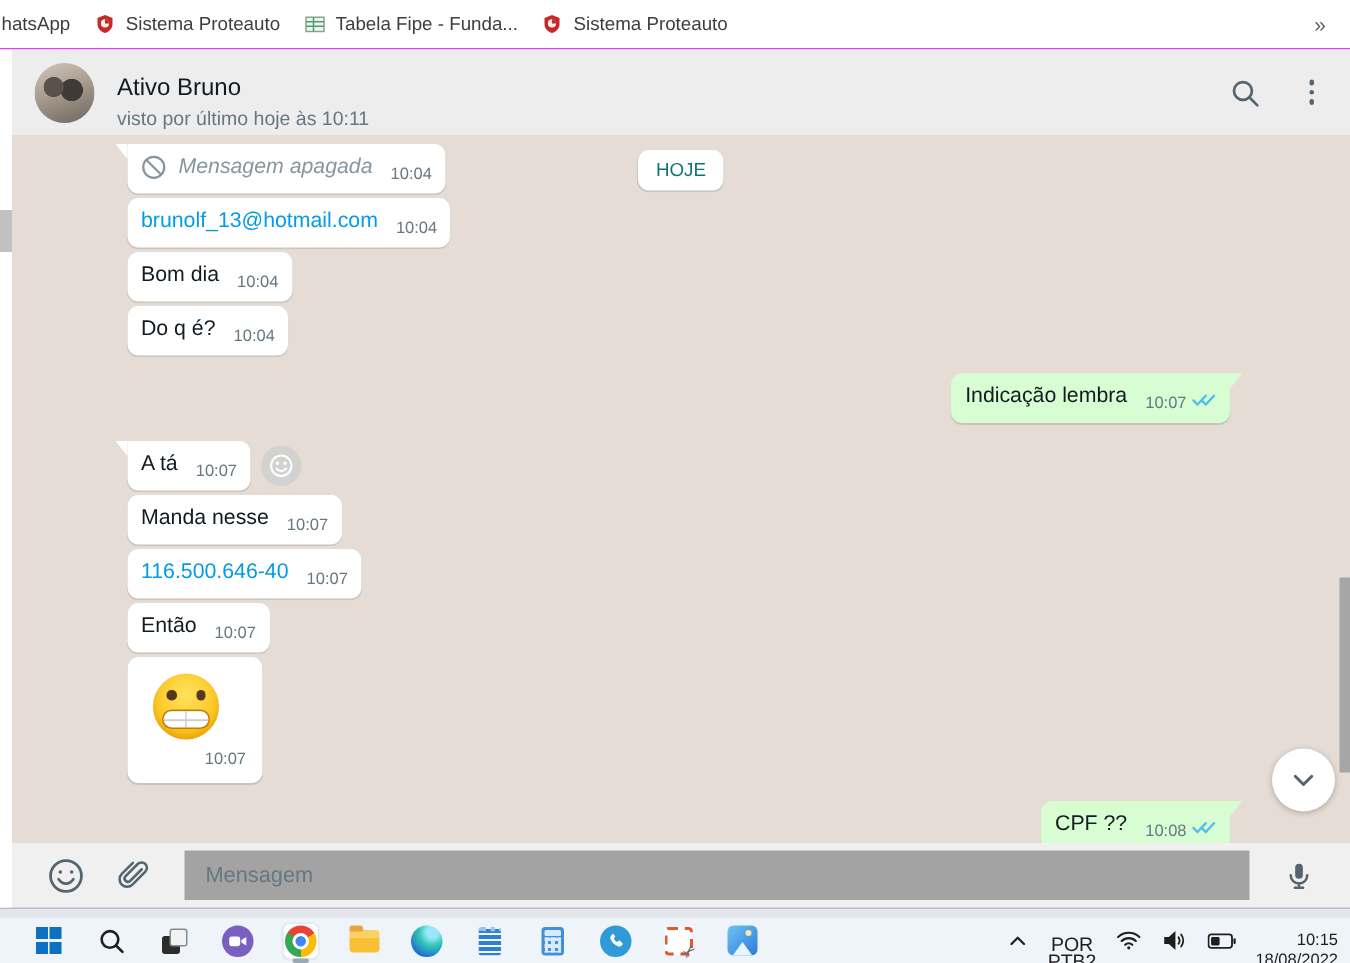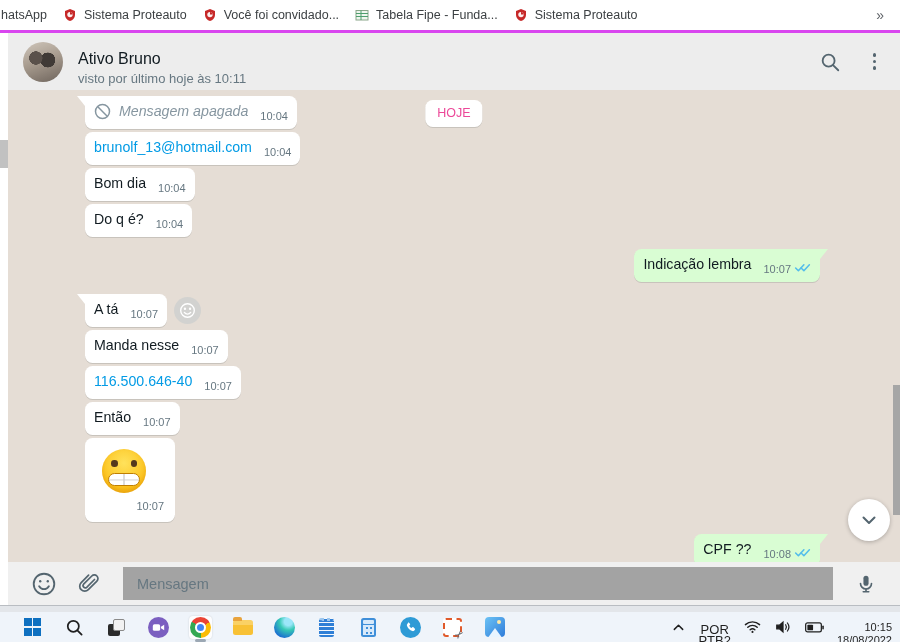--- a/index.html
+++ b/index.html
@@ -1,20 +1,20 @@
 <!DOCTYPE html>
 <html><head>
 <meta charset="utf-8">
 <style>
   * { margin:0; padding:0; box-sizing:border-box; }
   html,body { width:900px; height:642px; overflow:hidden; font-family:"Liberation Sans","DejaVu Sans",sans-serif; background:#fff; }
   body { position:relative; }
 
   
-  .bookmarks { height:33px; background:#fff; border-bottom:3px solid #d946ef; display:flex; align-items:center; font-size:12.5px; color:#3c4043; }
+  .bookmarks { height:33px; background:#fff; border-bottom:1px solid #d946ef; display:flex; align-items:center; font-size:12.5px; color:#3c4043; }
   .bm-item { display:flex; align-items:center; gap:7px; padding:0 11px 0 5px; height:100%; cursor:pointer; white-space:nowrap; }
   .bm-item:first-child { padding-left:1px; }
   .bm-chevron { margin-left:auto; padding-right:16px; color:#5f6368; font-size:14px; cursor:pointer; }
   .fav { flex:0 0 auto; display:flex; }
   .fav-blue { width:13px; height:13px; background:#1a73e8; border-radius:2px; position:relative; }
   .fav-blue::after { content:""; position:absolute; left:5.5px; top:3px; width:2px; height:7px; background:#fff; }
 
   
   .wa-window { position:absolute; top:33px; left:0; right:0; bottom:37px; }
   .left-strip { position:absolute; left:0; top:0; width:8px; bottom:0; background:#fff; z-index:3; }
@@ -31,21 +31,21 @@
   .hd-name { font-size:16px; color:#111b21;margin-top:13px; }
   .hd-status { font-size:13px; color:#667781; margin-top:3px; }
   .hd-actions { margin-left:auto; display:flex; align-items:center; gap:30px; }
   .icon-btn { cursor:pointer; display:flex; align-items:center; justify-content:center; }
   .kebab { display:flex; flex-direction:column; gap:3px; padding:2px; }
   .kebab i { width:3.5px; height:3.5px; border-radius:50%; background:#54656f; }
 
   
   .chat { flex:1 1 auto; background:#e5ddd5; position:relative; overflow:hidden; padding-top:3px; }
   .date-chip { position:absolute; top:10px; left:50%; transform:translateX(-50%); background:#fff; border-radius:7.5px;
-               padding:6px 12px 7px; font-size:12.5px; color:#ec4899; box-shadow:0 1px .5px rgba(11,20,26,.13); z-index:2; }
+               padding:6px 12px 7px; font-size:12.5px; color:#0f766e; box-shadow:0 1px .5px rgba(11,20,26,.13); z-index:2; }
   .row { display:flex; align-items:flex-start; padding:0 80px 0 77px; margin-top:3px; position:relative; }
   .row.right { justify-content:flex-end; }
   .gap-lg { margin-top:12px; }
   .bubble { max-width:65%; background:#fff; border-radius:7.5px; padding:6px 9px 8px 9px; box-shadow:0 1px .5px rgba(11,20,26,.13);
             font-size:14.2px; color:#111b21; display:flex; position:relative; cursor:pointer; }
   .bubble .msg-text { line-height:19px; }
   .msg-time { font-size:11px; color:#667781; margin-left:12px; line-height:15px; white-space:nowrap; align-self:flex-end; margin-bottom:-3px; }
   .ticks { margin-left:3px; align-self:flex-end; margin-bottom:-2px; }
   .bubble.green { background:#d9fdd3; }
   .tail-left { border-top-left-radius:0; }
@@ -137,30 +137,20 @@
           <path d="M7 1l5 2v4c0 3-2.2 5.2-5 6-2.8-.8-5-3-5-6V3z" fill="#c62828"></path>
           <circle cx="7" cy="6.6" r="2.7" fill="#fff" opacity=".92"></circle>
           <path d="M7 3.9a2.7 2.7 0 012.7 2.7L7 6.6z" fill="#c62828"></path>
         </svg>
     </span>
     <span>Sistema Proteauto</span>
   </div>
   <div class="bm-item">
     <span class="fav">
       <svg width="14" height="14" viewBox="0 0 14 14">
-          <path d="M7 1l5 2v4c0 3-2.2 5.2-5 6-2.8-.8-5-3-5-6V3z" fill="#c62828"></path>
-          <circle cx="7" cy="6.6" r="2.7" fill="#fff" opacity=".92"></circle>
-          <path d="M7 3.9a2.7 2.7 0 012.7 2.7L7 6.6z" fill="#c62828"></path>
-        </svg>
-    </span>
-    <span>Você foi convidado...</span>
-  </div>
-  <div class="bm-item">
-    <span class="fav">
-      <svg width="14" height="14" viewBox="0 0 14 14">
           <rect x="1" y="2.5" width="12" height="9.5" fill="#eef6ee" stroke="#8aa68a" stroke-width="1"></rect>
           <path d="M1 5.5h12M1 8.5h12M6 2.5v9.5" stroke="#4d9e6d" stroke-width="1"></path>
         </svg>
     </span>
     <span>Tabela Fipe - Funda...</span>
   </div>
   <div class="bm-item">
     <span class="fav">
       <svg width="14" height="14" viewBox="0 0 14 14">
           <path d="M7 1l5 2v4c0 3-2.2 5.2-5 6-2.8-.8-5-3-5-6V3z" fill="#c62828"></path>

